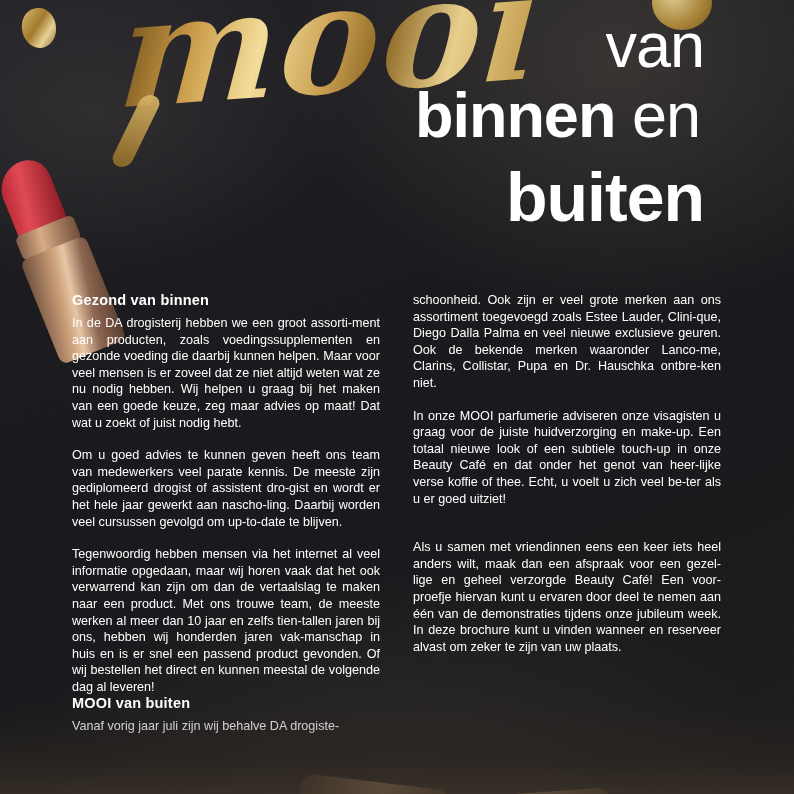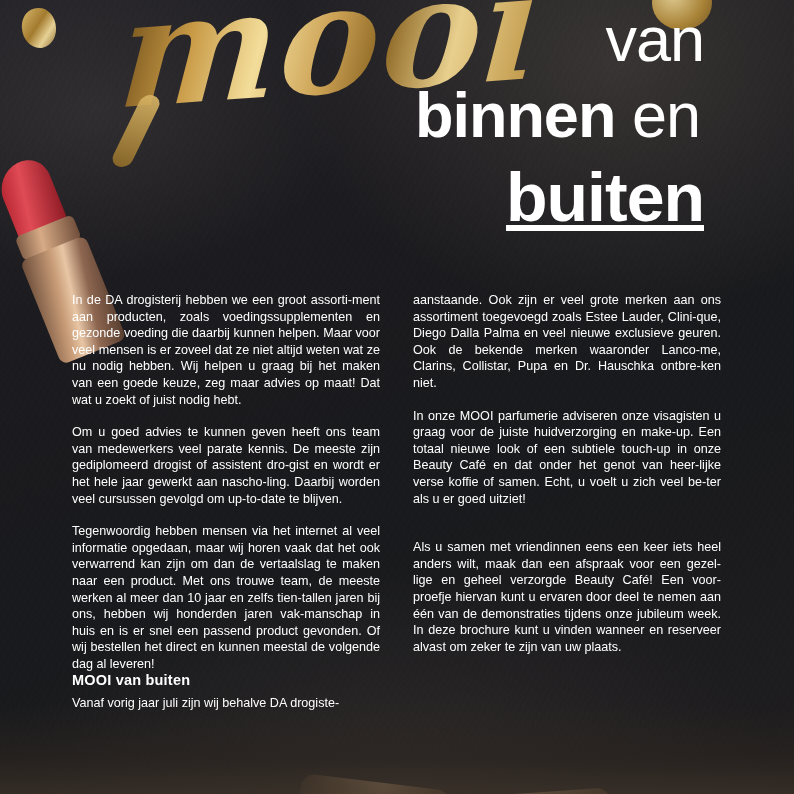--- a/index.html
+++ b/index.html
@@ -91,21 +91,21 @@
     top: -24px;
     width: 60px;
     height: 54px;
     border-radius: 50%;
     background: radial-gradient(circle at 35% 35%, #f2dc9d, #b58c38 60%, #7a5a22);
     opacity: .9;
   }
   .line-van {
     position: absolute;
     right: 90px;
-    top: 8px;
+    top: 14px;
     font-size: 63px;
     font-weight: 400;
     letter-spacing: -1px;
     line-height: 1;
   }
   .line-two {
     position: absolute;
     right: 94px;
     top: 84px;
     font-size: 63px;
@@ -116,21 +116,20 @@
   .line-two b { font-weight: 700; }
   .line-two span { font-weight: 400; }
   .line-three {
     position: absolute;
     right: 90px;
     top: 163px;
     font-size: 68px;
     font-weight: 700;
     line-height: 1;
     letter-spacing: -1px;
-    text-decoration: underline;
   }
 
   
   .lipstick {
     position: absolute;
     left: -6px;
     top: 150px;
     width: 120px;
     height: 210px;
     transform: rotate(-22deg);
@@ -245,31 +244,32 @@
   </div>
 
   <div class="lipstick">
     <div class="lip-bullet"></div>
     <div class="lip-collar"></div>
     <div class="lip-tube"></div>
   </div>
 
   <div class="columns">
     <div class="col">
+      <h3>Gezond van binnen</h3>
       <p>In de DA drogisterij hebben we een groot assorti-ment aan producten, zoals voedingssupplementen en gezonde voeding die daarbij kunnen helpen. Maar voor veel mensen is er zoveel dat ze niet altijd weten wat ze nu nodig hebben. Wij helpen u graag bij het maken van een goede keuze, zeg maar advies op maat! Dat wat u zoekt of juist nodig hebt.</p>
       <p>Om u goed advies te kunnen geven heeft ons team van medewerkers veel parate kennis. De meeste zijn gediplomeerd drogist of assistent dro-gist en wordt er het hele jaar gewerkt aan nascho-ling. Daarbij worden veel cursussen gevolgd om up-to-date te blijven.</p>
       <div class="gap"></div>
       <p>Tegenwoordig hebben mensen via het internet al veel informatie opgedaan, maar wij horen vaak dat het ook verwarrend kan zijn om dan de vertaalslag te maken naar een product. Met ons trouwe team, de meeste werken al meer dan 10 jaar en zelfs tien-tallen jaren bij ons, hebben wij honderden jaren vak-manschap in huis en is er snel een passend product gevonden. Of wij bestellen het direct en kunnen meestal de volgende dag al leveren!</p>
       <h3 class="heading-2">MOOI van buiten</h3>
       <p>Vanaf vorig jaar juli zijn wij behalve DA drogiste-</p>
     </div>
 
     <div class="col">
-      <p>aanstaande. Ook zijn er veel grote merken aan ons assortiment toegevoegd zoals Estee Lauder, Clini-que, Diego Dalla Palma en veel nieuwe exclusieve geuren. Ook de bekende merken waaronder Lanco-me, Clarins, Collistar, Pupa en Dr. Hauschka ontbre-ken niet.</p>
-      <p>In onze MOOI parfumerie adviseren onze visagisten u graag voor de juiste huidverzorging en make-up. Een totaal nieuwe look of een subtiele touch-up in onze Beauty Café en dat onder het genot van heer-lijke verse koffie of samen. Echt, u voelt u zich veel be-ter als u er goed uitziet!</p>
+      <p>schoonheid. Ook zijn er veel grote merken aan ons assortiment toegevoegd zoals Estee Lauder, Clini-que, Diego Dalla Palma en veel nieuwe exclusieve geuren. Ook de bekende merken waaronder Lanco-me, Clarins, Collistar, Pupa en Dr. Hauschka ontbre-ken niet.</p>
+      <p>In onze MOOI parfumerie adviseren onze visagisten u graag voor de juiste huidverzorging en make-up. Een totaal nieuwe look of een subtiele touch-up in onze Beauty Café en dat onder het genot van heer-lijke verse koffie of thee. Echt, u voelt u zich veel be-ter als u er goed uitziet!</p>
       <div class="gap-sm"></div>
       <div class="gap-sm"></div>
       <p>Als u samen met vriendinnen eens een keer iets heel anders wilt, maak dan een afspraak voor een gezel-lige en geheel verzorgde Beauty Café! Een voor-proefje hiervan kunt u ervaren door deel te nemen aan één van de demonstraties tijdens onze jubileum week. In deze brochure kunt u vinden wanneer en reserveer alvast om zeker te zijn van uw plaats.</p>
     </div>
   </div>
 
   <div class="brush-1"></div>
   <div class="brush-2"></div>
   <div class="bottom-fade"></div>
 </div>

